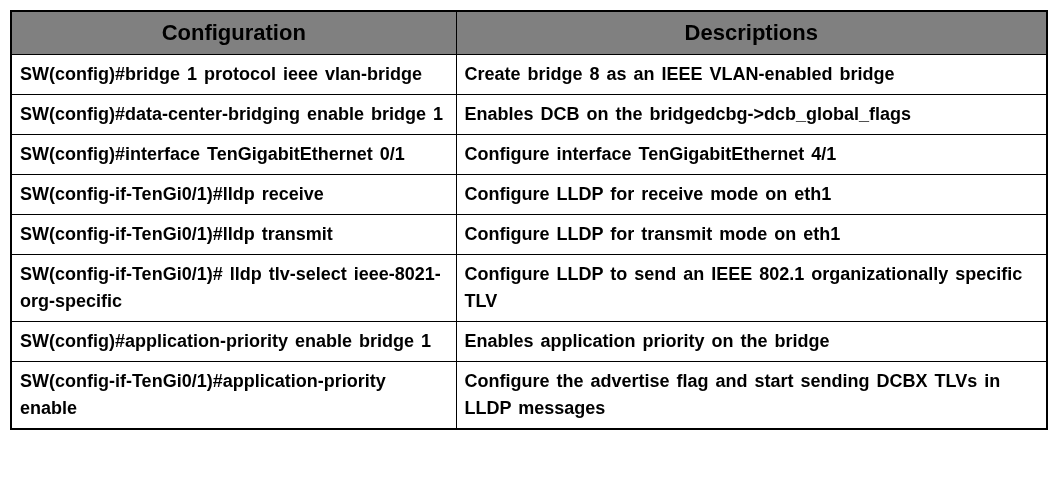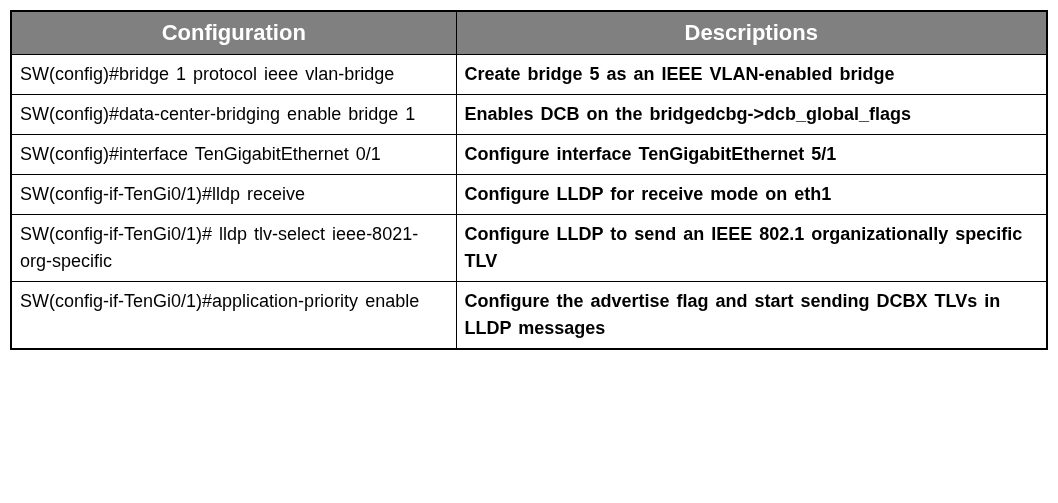--- a/index.html
+++ b/index.html
@@ -11,72 +11,80 @@
       font-family: Arial, Helvetica, sans-serif;
       background: #fff;
     }
     table {
       width: 1038px;
       border-collapse: collapse;
       border: 2px solid #000;
     }
     th {
       background: #808080;
-      color: #ffffff;
+      color: #000000;
       font-weight: bold;
       font-size: 22px;
       padding: 8px 6px;
       border: 1px solid #000;
       text-align: center;
     }
     td {
       border: 1px solid #000;
       padding: 6px 8px;
       font-size: 18px;
       vertical-align: top;
       line-height: 1.5;
       word-spacing: 2px;
     }
     td:first-child {
       width: 445px;
-      font-weight: normal;
+      font-weight: bold;
     }
     td:last-child {
       font-weight: bold;
     }
   </style>
 </head>
 <body>
 
 <table>
   <thead>
     <tr>
       <th>Configuration</th>
       <th>Descriptions</th>
     </tr>
   </thead>
   <tbody>
     <tr>
       <td>SW(config)#bridge 1 protocol ieee vlan-bridge</td>
-      <td>Create bridge 5 as an IEEE VLAN-enabled bridge</td>
+      <td>Create bridge 8 as an IEEE VLAN-enabled bridge</td>
     </tr>
     <tr>
       <td>SW(config)#data-center-bridging enable bridge 1</td>
       <td>Enables DCB on the bridgedcbg-&gt;dcb_global_flags</td>
     </tr>
     <tr>
       <td>SW(config)#interface TenGigabitEthernet 0/1</td>
-      <td>Configure interface TenGigabitEthernet 5/1</td>
+      <td>Configure interface TenGigabitEthernet 4/1</td>
     </tr>
     <tr>
       <td>SW(config-if-TenGi0/1)#lldp receive</td>
       <td>Configure LLDP for receive mode on eth1</td>
     </tr>
     <tr>
+      <td>SW(config-if-TenGi0/1)#lldp transmit</td>
+      <td>Configure LLDP for transmit mode on eth1</td>
+    </tr>
+    <tr>
       <td>SW(config-if-TenGi0/1)# lldp tlv-select ieee-8021-org-specific</td>
       <td>Configure LLDP to send an IEEE 802.1 organizationally specific TLV</td>
+    </tr>
+    <tr>
+      <td>SW(config)#application-priority enable bridge 1</td>
+      <td>Enables application priority on the bridge</td>
     </tr>
     <tr>
       <td>SW(config-if-TenGi0/1)#application-priority enable</td>
       <td>Configure the advertise flag and start sending DCBX TLVs in LLDP messages</td>
     </tr>
   </tbody>
 </table>
 
 </body></html>

